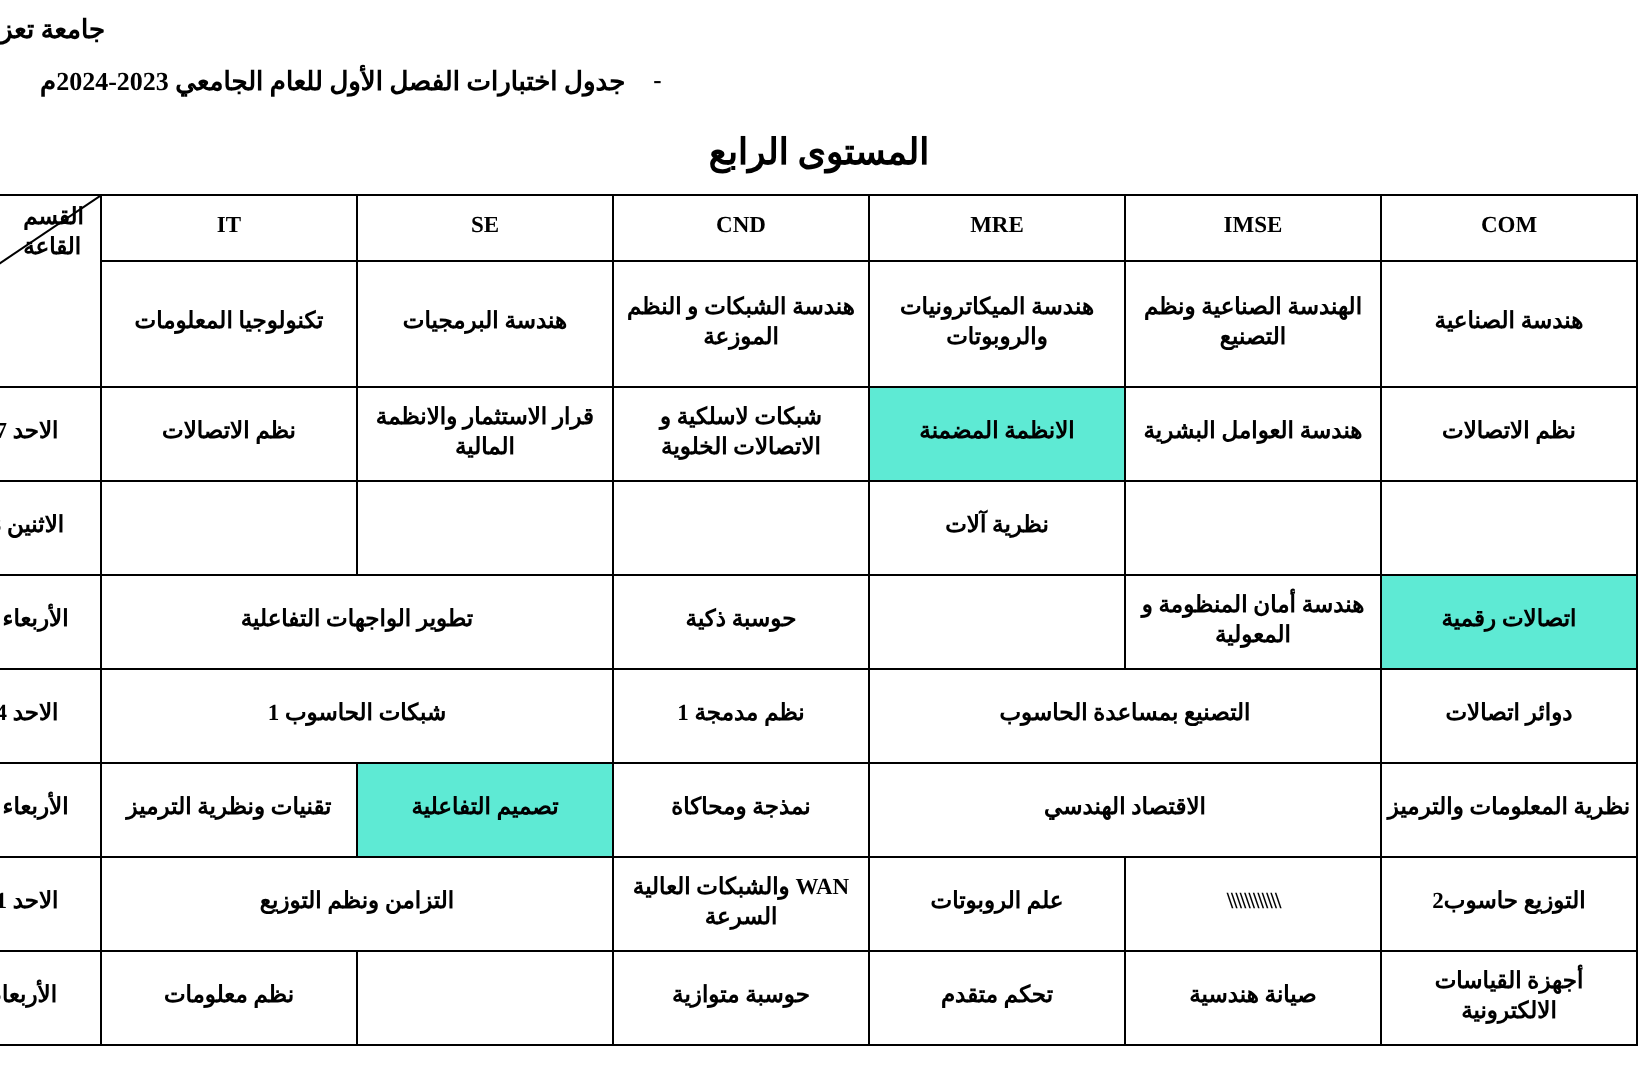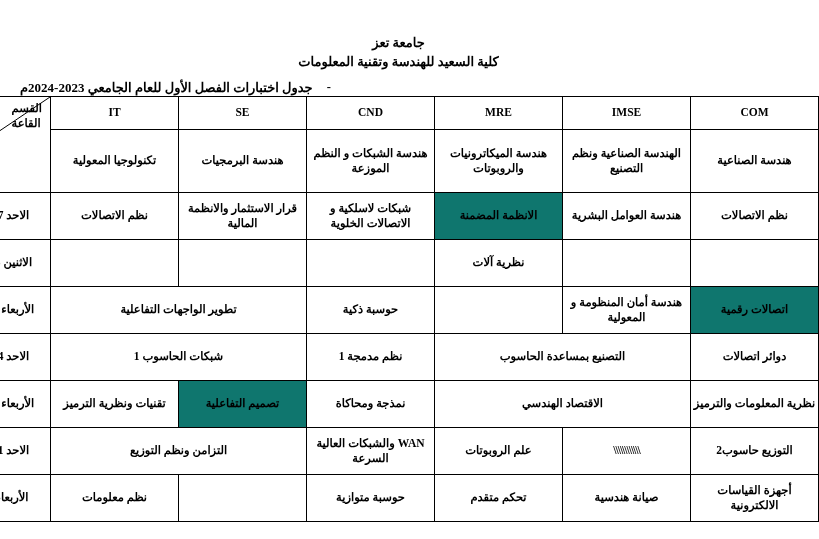--- a/index.html
+++ b/index.html
@@ -14,24 +14,23 @@
     color: #000000;
     overflow: hidden;
   }
   .page {
     position: relative;
     width: 819px;
     height: 539px;
     box-sizing: border-box;
   }
   .header-block {
-    text-align: center;
+    text-align: left;
     padding: 6px 22px 0 0;
     line-height: 1.45;
-    margin-top: 28px;
   }
   .header-block .uni {
     font-size: 13px;
     font-weight: bold;
   }
   .header-block .college {
     font-size: 13px;
     font-weight: bold;
   }
   .subtitle-row {
@@ -107,21 +106,21 @@
     right: 8px;
     text-align: left;
     font-size: 11.5px;
     font-weight: bold;
     line-height: 1.3;
   }
   .row-body td {
     height: 40px;
   }
   .hl {
-    background: #0f766e;
+    background: #5eead4;
   }
   .date-cell {
     font-size: 11.5px;
     font-weight: bold;
     direction: rtl;
   }
   .slash {
     letter-spacing: -1px;
     font-size: 12px;
   }
@@ -129,28 +128,28 @@
     background: #ffffff;
   }
 </style>
 </head>
 <body>
 
 <div class="page">
 
   <div class="header-block">
     <div class="uni">جامعة تعز</div>
-    <div class="college">كلية السعيد للهندسة وتقنية المعلومات</div>
   </div>
 
   <div class="subtitle-row">
     <div class="main-sub">جدول اختبارات الفصل الأول للعام الجامعي 2023-2024م</div>
     <div class="sep">-</div>
   </div>
 
+  <div class="level-title">المستوى الرابع</div>
 
   <table class="sched">
     <colgroup>
       <col class="col-dept">
         <col class="col-dept">
         <col class="col-dept">
       <col class="col-dept">
         <col class="col-dept">
         <col class="col-dept">
       <col class="col-date">
@@ -173,21 +172,21 @@
           </div>
 
         </td>
       </tr>
       <tr>
         <td class="head-name">هندسة الصناعية</td>
         <td class="head-name">الهندسة الصناعية ونظم التصنيع</td>
         <td class="head-name">هندسة الميكاترونيات والروبوتات</td>
         <td class="head-name">هندسة الشبكات و النظم الموزعة</td>
         <td class="head-name">هندسة البرمجيات</td>
-        <td class="head-name">تكنولوجيا المعولية</td>
+        <td class="head-name">تكنولوجيا المعلومات</td>
       </tr>
     </thead>
     <tbody id="sched-body">
         <tr class="row-body">
           <td>نظم الاتصالات</td>
           <td>هندسة العوامل البشرية</td>
           <td class="hl">الانظمة المضمنة</td>
           <td>شبكات لاسلكية و الاتصالات الخلوية</td>
           <td>قرار الاستثمار والانظمة المالية</td>
           <td>نظم الاتصالات</td>

